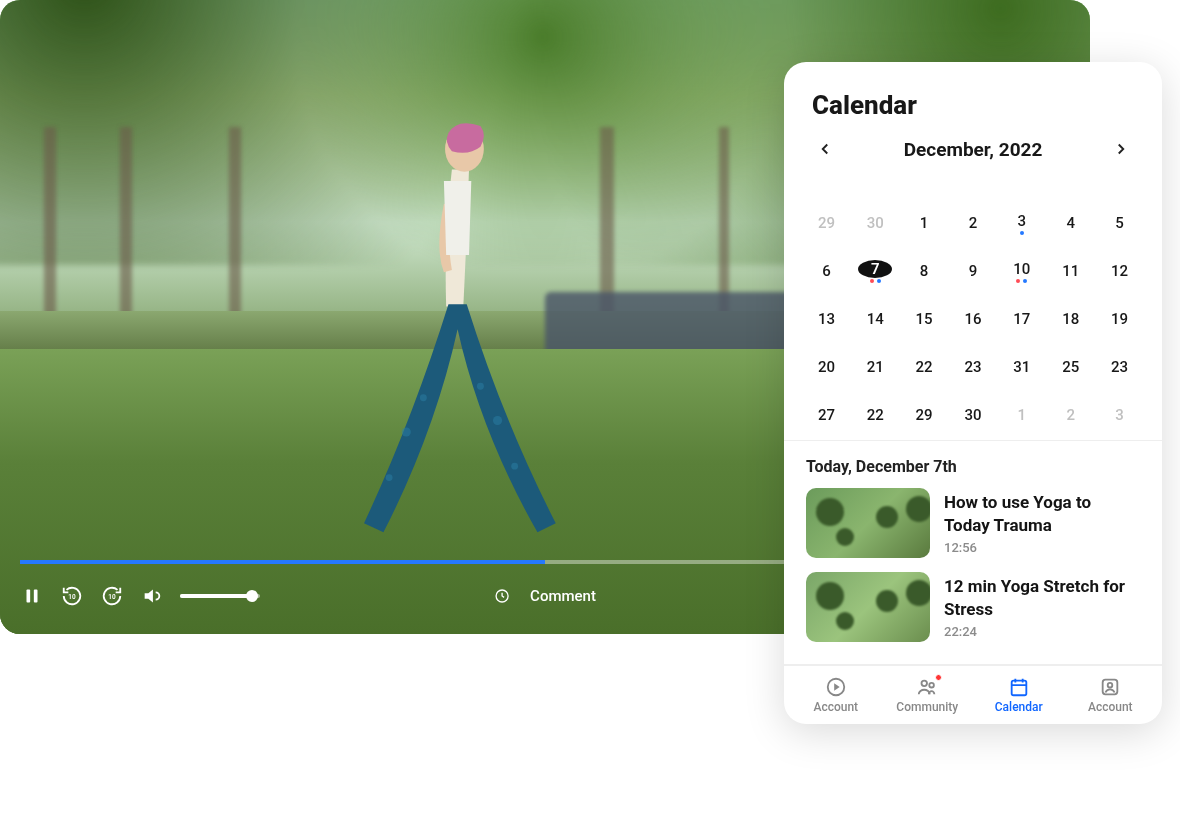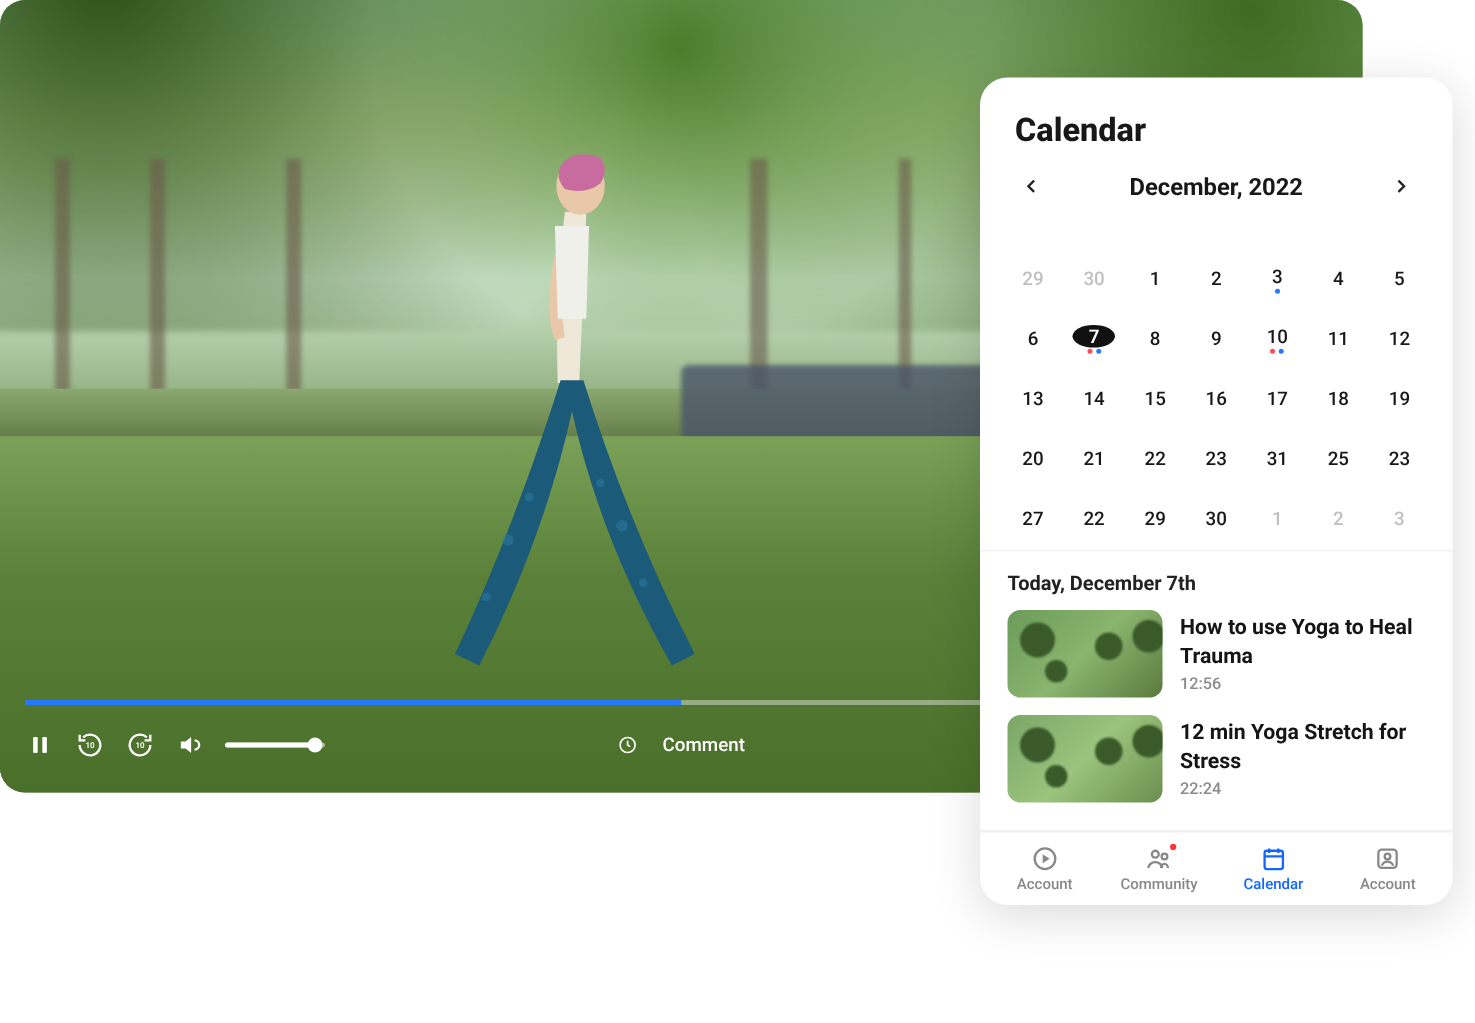--- a/index.html
+++ b/index.html
@@ -521,21 +521,21 @@
     <div class="events-title">Today, December 7th</div>
     <div id="events-list">
         <div class="event-row">
           <div class="event-thumb thumb-1">
             <div class="thumb-tree" style="left: 10px; top: 10px; width: 28px; height: 28px;"></div>
             <div class="thumb-tree" style="left: 70px; top: 18px; width: 22px; height: 22px;"></div>
             <div class="thumb-tree" style="left: 100px; top: 8px; width: 26px; height: 26px;"></div>
             <div class="thumb-tree" style="left: 30px; top: 40px; width: 18px; height: 18px;"></div>
           </div>
           <div class="event-text">
-            <div class="event-title">How to use Yoga to Heal Trauma</div>
+            <div class="event-title">How to use Yoga to Today Trauma</div>
             <div class="event-time">12:56</div>
           </div>
         </div>
         <div class="event-row">
           <div class="event-thumb thumb-2">
             <div class="thumb-tree" style="left: 10px; top: 10px; width: 28px; height: 28px;"></div>
             <div class="thumb-tree" style="left: 70px; top: 18px; width: 22px; height: 22px;"></div>
             <div class="thumb-tree" style="left: 100px; top: 8px; width: 26px; height: 26px;"></div>
             <div class="thumb-tree" style="left: 30px; top: 40px; width: 18px; height: 18px;"></div>
           </div>

